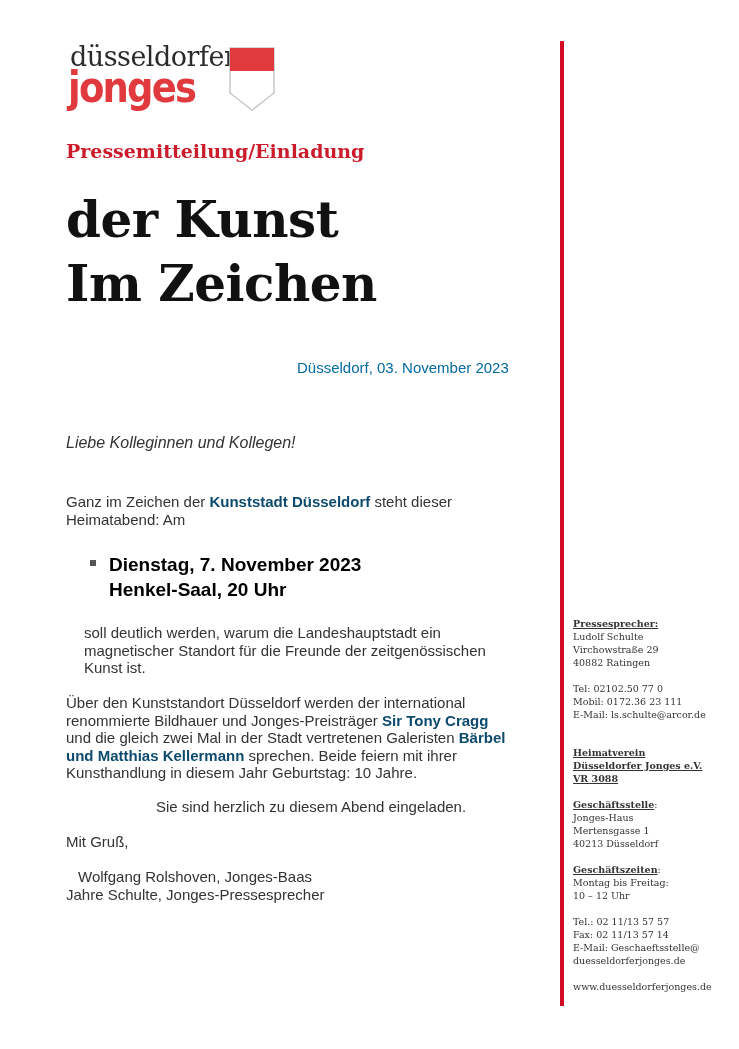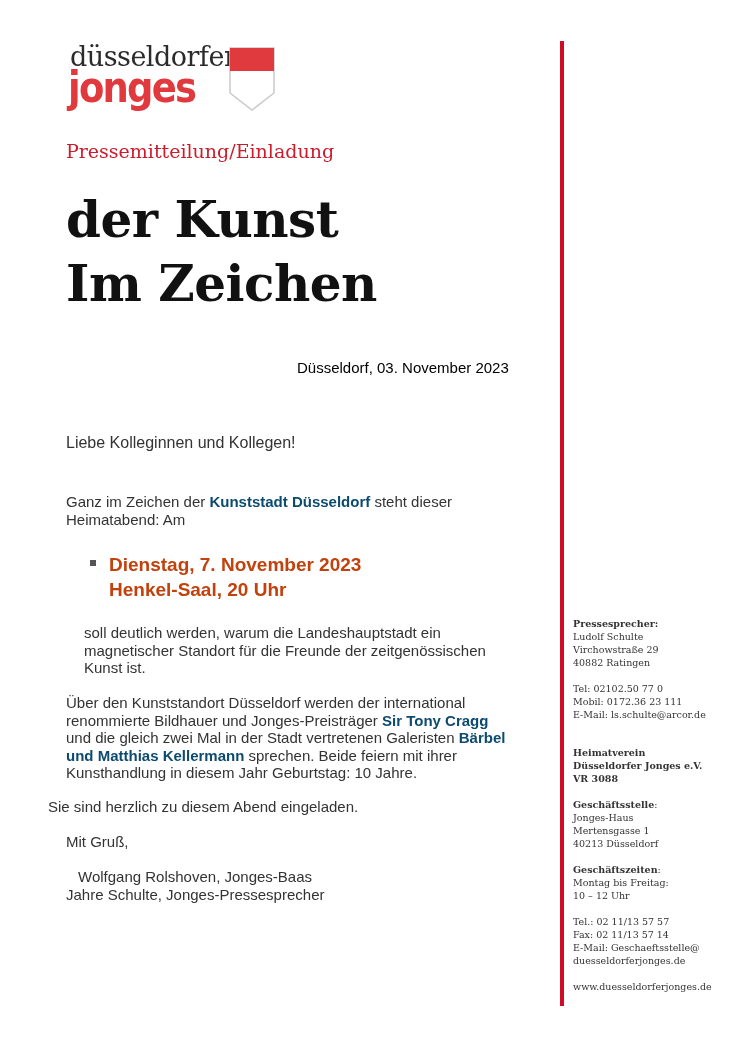--- a/index.html
+++ b/index.html
@@ -1,32 +1,32 @@
 <!DOCTYPE html>
 <html><head>
 <meta charset="utf-8">
 <style>
   html, body { margin:0; padding:0; background:#ffffff; }
   body { width:739px; height:1049px; position:relative; overflow:hidden; color:#222; }
   .abs { position:absolute; }
   .logo-top { left:70px; top:42px; font-size:27px; color:#2b2b2b; letter-spacing:-0.5px; font-family:"DejaVu Serif","Liberation Serif", serif; line-height:30px; }
   .logo-bottom { left:68px; top:64px; font-size:42px; font-weight:bold; color:#e03a3e; font-family:"DejaVu Sans", sans-serif; letter-spacing:-2px; line-height:48px; transform:scaleX(0.88); transform-origin:left top; }
   .shield { left:229px; top:47px; width:46px; height:64px; }
-  .kicker { left:66px; top:140px; font-family:"DejaVu Serif","Liberation Serif", serif; font-weight:normal; color:#cc1c2b; font-size:19px; }
+  .kicker { left:66px; top:140px; font-family:"DejaVu Serif","Liberation Serif", serif; font-weight:bold; color:#cc1c2b; font-size:19px; }
   .title { left:66px; top:188px; font-family:"DejaVu Serif","Liberation Serif", serif; font-weight:bold; color:#111; font-size:50px; line-height:64px; letter-spacing:-0.5px; }
-  .date { left:297px; top:359px; font-family:"Liberation Sans", sans-serif; font-size:15px; color:#000000; }
-  .greet { left:66px; top:434px; font-family:"Liberation Sans", sans-serif; font-size:16px; color:#333; }
+  .date { left:297px; top:359px; font-family:"Liberation Sans", sans-serif; font-size:15px; color:#0369a1; }
+  .greet { left:66px; top:434px; font-family:"Liberation Sans", sans-serif; font-style:italic; font-size:16px; color:#333; }
   .body { font-family:"Liberation Sans", sans-serif; font-size:15px; color:#333; line-height:17.5px; width:470px; }
   .body b { color:#0c4a6e; }
-  .event { left:90px; top:552px; font-family:"Liberation Sans", sans-serif; font-weight:bold; font-size:19px; color:#c2410c; line-height:25px; }
+  .event { left:90px; top:552px; font-family:"Liberation Sans", sans-serif; font-weight:bold; font-size:19px; color:#000000; line-height:25px; }
   .bullet { position:absolute; left:0; top:8px; width:6px; height:6px; background:#555; }
   .event-lines { margin-left:19px; }
   .redbar { left:560px; top:41px; width:4px; height:965px; background:#d10a25; }
   .side { left:573px; font-family:"DejaVu Serif","Liberation Serif", serif; font-size:9.5px; color:#333; line-height:13px; }
-  .side b { color:#333; }
+  .side b { color:#333;text-decoration:underline; }
 </style>
 </head>
 <body>
 
 <div class="abs logo-top">düsseldorfer</div>
 <div class="abs logo-bottom">jonges</div>
 <div class="abs shield">
   <svg width="46" height="64" viewBox="0 0 46 64">
     <path d="M1 1 H45 V46 L23 63 L1 46 Z" fill="#ffffff" stroke="#c9c9c9" stroke-width="1.5"></path>
     <path d="M1 1 H45 V24 H1 Z" fill="#e03a3e"></path>
@@ -53,21 +53,21 @@
     <div>Henkel-Saal, 20 Uhr</div>
   </div>
 </div>
 
 <div class="abs body" style="left:84px; top:624px; width:420px;">soll deutlich werden, warum die Landeshauptstadt ein magnetischer Standort für die Freunde der zeitgenössischen Kunst ist.</div>
 
 <div class="abs body" style="left:66px; top:694px; width:445px;">
   <span>Über den Kunststandort Düsseldorf werden der international renommierte Bildhauer und Jonges-Preisträger </span><b>Sir Tony Cragg</b><span> und die gleich zwei Mal in der Stadt vertretenen Galeristen </span><b>Bärbel und Matthias Kellermann</b><span> sprechen. Beide feiern mit ihrer Kunsthandlung in diesem Jahr Geburtstag: 10 Jahre.</span>
 </div>
 
-<div class="abs body" style="left:48px; top:798px;">Sie sind herzlich zu diesem Abend eingeladen.</div>
+<div class="abs body" style="left:76px; top:798px;text-align:center;">Sie sind herzlich zu diesem Abend eingeladen.</div>
 <div class="abs body" style="left:66px; top:833px;">Mit Gruß,</div>
 <div class="abs body" style="left:66px; top:868px;margin-left:12px;">Wolfgang Rolshoven, Jonges-Baas</div>
 <div class="abs body" style="left:66px; top:886px;">Jahre Schulte, Jonges-Pressesprecher</div>
 
 <div class="abs redbar"></div>
 
 <div class="abs side" style="top:617px;">
   <div><b>Pressesprecher:</b></div>
   <div>Ludolf Schulte</div>
   <div>Virchowstraße 29</div>

